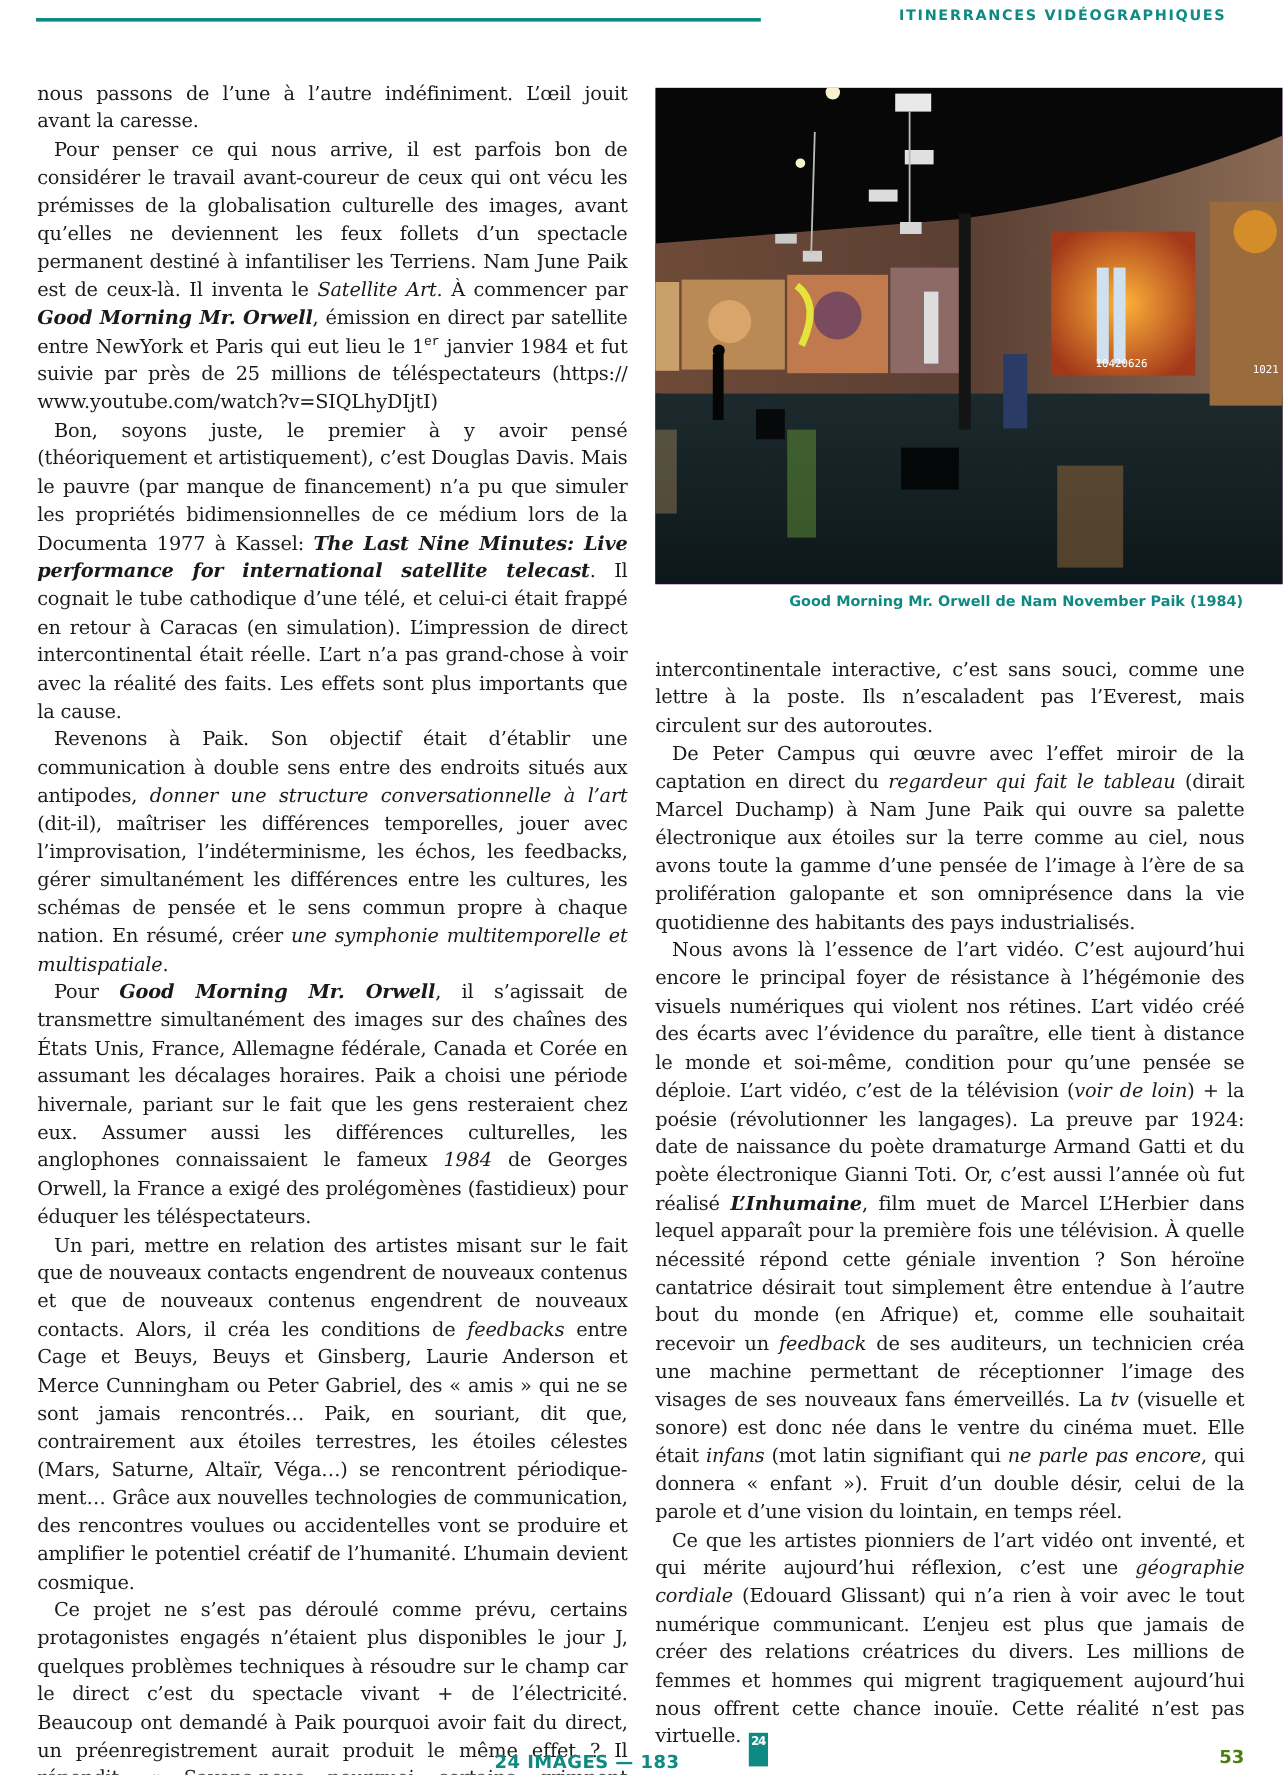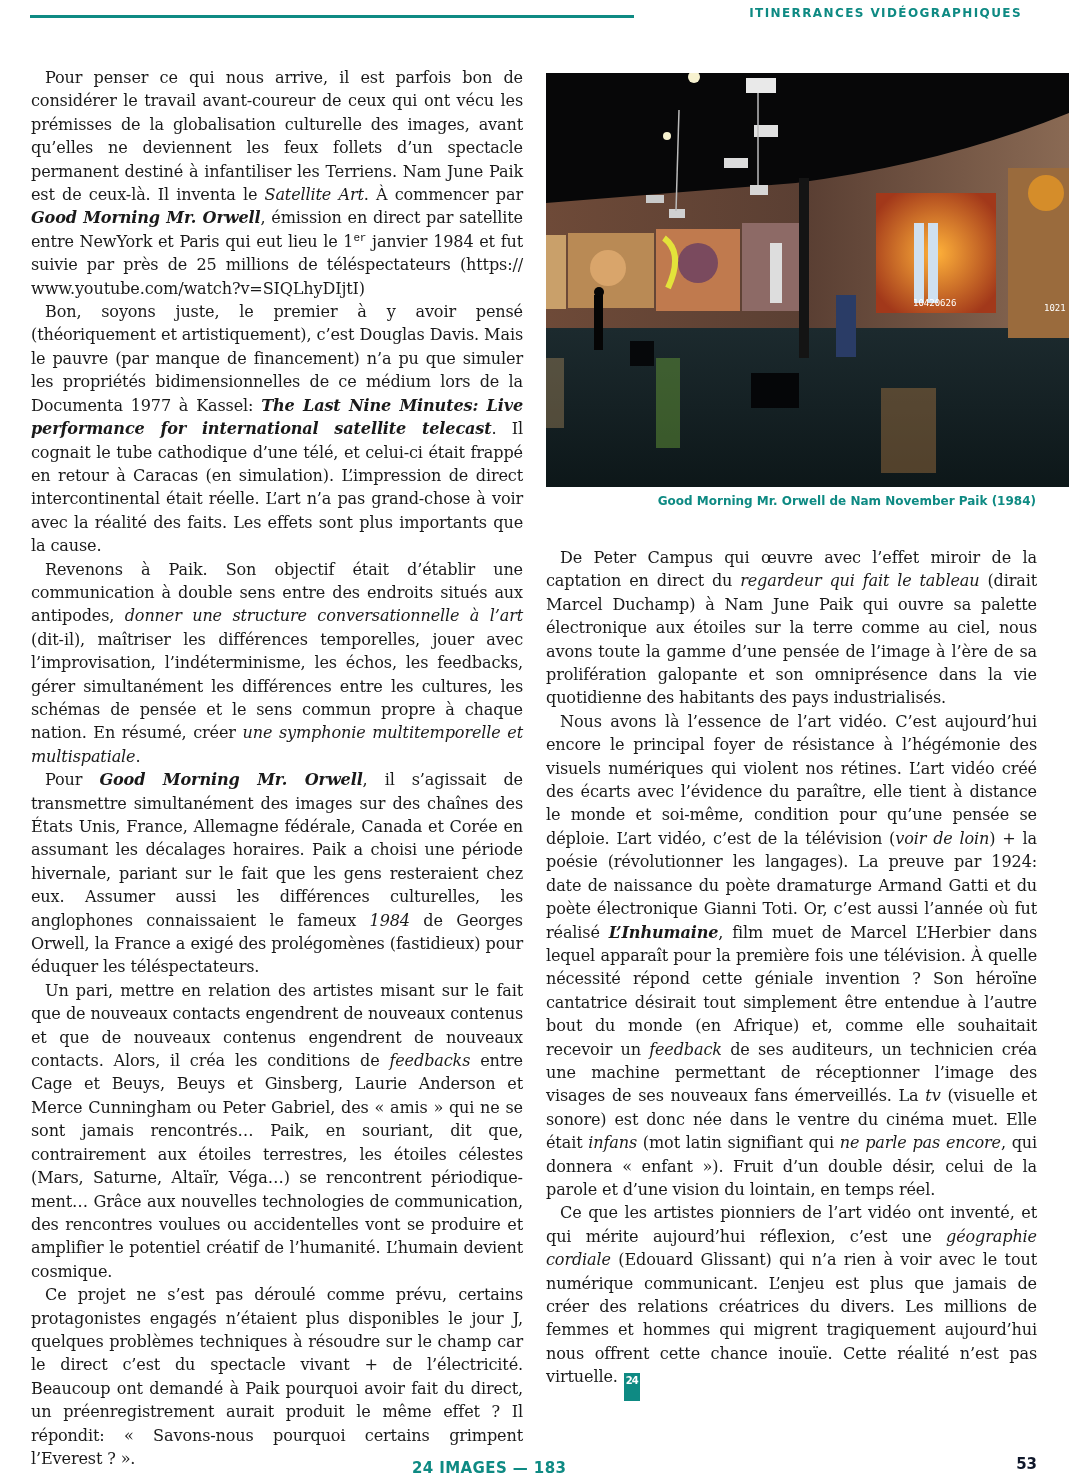--- a/index.html
+++ b/index.html
@@ -20,33 +20,34 @@
   .photo { position: absolute; left: 546px; top: 73px; width: 523px; height: 414px;
            overflow: hidden; background: #f0abfc; }
   .caption { position: absolute; left: 546px; top: 494px; width: 490px; text-align: right;
            font-family: "DejaVu Sans", "Liberation Sans", sans-serif; font-weight: bold;
            font-size: 12px; color: #0e8a83; }
   .footer-left { position: absolute; left: 412px; top: 1459px;
            font-family: "DejaVu Sans", "Liberation Sans", sans-serif; font-weight: bold;
            font-size: 15px; color: #0e8a83; letter-spacing: 0.4px; }
   .footer-page { position: absolute; right: 32px; top: 1455px;
            font-family: "DejaVu Sans", "Liberation Sans", sans-serif; font-weight: bold;
-           font-size: 15px; color: #0f172a; }
+           font-size: 15px; color: #4d7c0f; }
   .endmark { display: inline-block; width: 16px; height: 28px; background: #0e8a83; color: #fff;
            font-family: "DejaVu Sans", "Liberation Sans", sans-serif; font-weight: bold;
            font-size: 10px; line-height: 16px; text-align: center; vertical-align: -2px;
            margin-left: 6px; text-indent: 0; letter-spacing: -1px; }
 </style>
 </head>
 <body>
 
 <div class="rule"></div>
 <div class="section-title">ITINERRANCES VIDÉOGRAPHIQUES</div>
 
 <div class="col col-left">
+    <p class="noindent"><span>nous passons de l’une à l’autre indéfiniment. L’œil jouit avant la caresse.</span></p>
     <p><span>Pour penser ce qui nous arrive, il est parfois bon de considérer le travail avant-coureur de ceux qui ont vécu les prémisses de la globalisation culturelle des images, avant qu’elles ne deviennent les feux follets d’un spectacle permanent destiné à infantiliser les Terriens. Nam June Paik est de ceux-là. Il inventa le </span><em>Satellite Art</em><span>. À commencer par </span><strong style="font-style: italic;">Good Morning Mr. Orwell</strong><span>, émission en direct par satellite entre NewYork et Paris qui eut lieu le 1</span><sup>er</sup><span> janvier 1984 et fut suivie par près de 25 millions de téléspectateurs (https:// www.youtube.com/watch?v=SIQLhyDIjtI)</span></p>
     <p><span>Bon, soyons juste, le premier à y avoir pensé (théoriquement et artistiquement), c’est Douglas Davis. Mais le pauvre (par manque de financement) n’a pu que simuler les propriétés bidimension­nelles de ce médium lors de la Documenta 1977 à Kassel: </span><strong style="font-style: italic;">The Last Nine Minutes: Live performance for international satellite telecast</strong><span>. Il cognait le tube cathodique d’une télé, et celui-ci était frappé en retour à Caracas (en simulation). L’impression de direct intercontinental était réelle. L’art n’a pas grand-chose à voir avec la réalité des faits. Les effets sont plus importants que la cause.</span></p>
     <p><span>Revenons à Paik. Son objectif était d’établir une communication à double sens entre des endroits situés aux antipodes, </span><em>donner une structure conversationnelle à l’art</em><span> (dit-il), maîtriser les différences temporelles, jouer avec l’improvisation, l’indéterminisme, les échos, les feedbacks, gérer simultanément les différences entre les cultures, les schémas de pensée et le sens commun propre à chaque nation. En résumé, créer </span><em>une symphonie multitemporelle et multispatiale</em><span>.</span></p>
     <p><span>Pour </span><strong style="font-style: italic;">Good Morning Mr. Orwell</strong><span>, il s’agissait de transmettre simultanément des images sur des chaînes des États Unis, France, Allemagne fédérale, Canada et Corée en assumant les décalages horaires. Paik a choisi une période hivernale, pariant sur le fait que les gens resteraient chez eux. Assumer aussi les différences culturelles, les anglophones connaissaient le fameux </span><em>1984</em><span> de Georges Orwell, la France a exigé des prolégomènes (fastidieux) pour éduquer les téléspectateurs.</span></p>
     <p><span>Un pari, mettre en relation des artistes misant sur le fait que de nouveaux contacts engendrent de nouveaux contenus et que de nouveaux contenus engendrent de nouveaux contacts. Alors, il créa les conditions de </span><em>feedbacks</em><span> entre Cage et Beuys, Beuys et Ginsberg, Laurie Anderson et Merce Cunningham ou Peter Gabriel, des « amis » qui ne se sont jamais rencontrés… Paik, en souriant, dit que, contrairement aux étoiles terrestres, les étoiles célestes (Mars, Saturne, Altaïr, Véga…) se rencontrent périodique­ment… Grâce aux nouvelles technologies de communication, des rencontres voulues ou accidentelles vont se produire et amplifier le potentiel créatif de l’humanité. L’humain devient cosmique.</span></p>
     <p><span>Ce projet ne s’est pas déroulé comme prévu, certains prota­gonistes engagés n’étaient plus disponibles le jour J, quelques problèmes techniques à résoudre sur le champ car le direct c’est du spectacle vivant + de l’électricité. Beaucoup ont demandé à Paik pourquoi avoir fait du direct, un préenregistrement aurait produit le même effet ? Il répondit: « Savons-nous pourquoi certains grimpent l’Everest ? ».</span></p>
   </div>
 
 <div class="photo" aria-label="Installation view: curved projection wall with video screens, dark reflective floor, ceiling projectors">
   <svg width="523" height="414" viewBox="0 0 523 414">
@@ -100,19 +101,20 @@
     <rect x="100" y="122" width="18" height="8" fill="#c9c9c9"></rect>
     <line x1="133" y1="37" x2="130" y2="138" stroke="#bbbbbb" stroke-width="1.5"></line>
     <line x1="212" y1="20" x2="212" y2="112" stroke="#bbbbbb" stroke-width="1.5"></line>
     <circle cx="148" cy="4" r="6" fill="#f7f2d0"></circle>
     <circle cx="121" cy="63" r="4" fill="#f7f2d0"></circle>
   </svg>
 </div>
 <div class="caption">Good Morning Mr. Orwell de Nam November Paik (1984)</div>
 
 <div class="col col-right-bottom">
+    <p class="noindent"><span>intercontinentale interactive, c’est sans souci, comme une lettre à la poste. Ils n’escaladent pas l’Everest, mais circulent sur des autoroutes.</span></p>
     <p><span>De Peter Campus qui œuvre avec l’effet miroir de la captation en direct du </span><em>regardeur qui fait le tableau</em><span> (dirait Marcel Duchamp) à Nam June Paik qui ouvre sa palette électronique aux étoiles sur la terre comme au ciel, nous avons toute la gamme d’une pensée de l’image à l’ère de sa prolifération galopante et son omniprésence dans la vie quotidienne des habitants des pays industrialisés.</span></p>
     <p><span>Nous avons là l’essence de l’art vidéo. C’est aujourd’hui encore le principal foyer de résistance à l’hégémonie des visuels numériques qui violent nos rétines. L’art vidéo créé des écarts avec l’évidence du paraître, elle tient à distance le monde et soi-même, condition pour qu’une pensée se déploie. L’art vidéo, c’est de la télévision (</span><em>voir de loin</em><span>) + la poésie (révolutionner les langages). La preuve par 1924: date de naissance du poète dramaturge Armand Gatti et du poète électronique Gianni Toti. Or, c’est aussi l’année où fut réalisé </span><strong style="font-style: italic;">L’Inhumaine</strong><span>, film muet de Marcel L’Herbier dans lequel apparaît pour la première fois une télévision. À quelle nécessité répond cette géniale invention ? Son héroïne cantatrice désirait tout simplement être entendue à l’autre bout du monde (en Afrique) et, comme elle souhaitait recevoir un </span><em>feedback</em><span> de ses auditeurs, un technicien créa une machine permettant de réceptionner l’image des visages de ses nouveaux fans émerveillés. La </span><em>tv</em><span> (visuelle et sonore) est donc née dans le ventre du cinéma muet. Elle était </span><em>infans</em><span> (mot latin signifiant qui </span><em>ne parle pas encore</em><span>, qui donnera « enfant »). Fruit d’un double désir, celui de la parole et d’une vision du lointain, en temps réel.</span></p>
     <p><span>Ce que les artistes pionniers de l’art vidéo ont inventé, et qui mérite aujourd’hui réflexion, c’est une </span><em>géographie cordiale</em><span> (Edouard Glissant) qui n’a rien à voir avec le tout numérique communicant. L’enjeu est plus que jamais de créer des relations créatrices du divers. Les millions de femmes et hommes qui migrent tragiquement aujourd’hui nous offrent cette chance inouïe. Cette réalité n’est pas virtuelle.</span><span class="endmark">24</span></p>
   </div>
 
 <div class="footer-left">24 IMAGES — 183</div>
 <div class="footer-page">53</div>
 
 </body></html>

